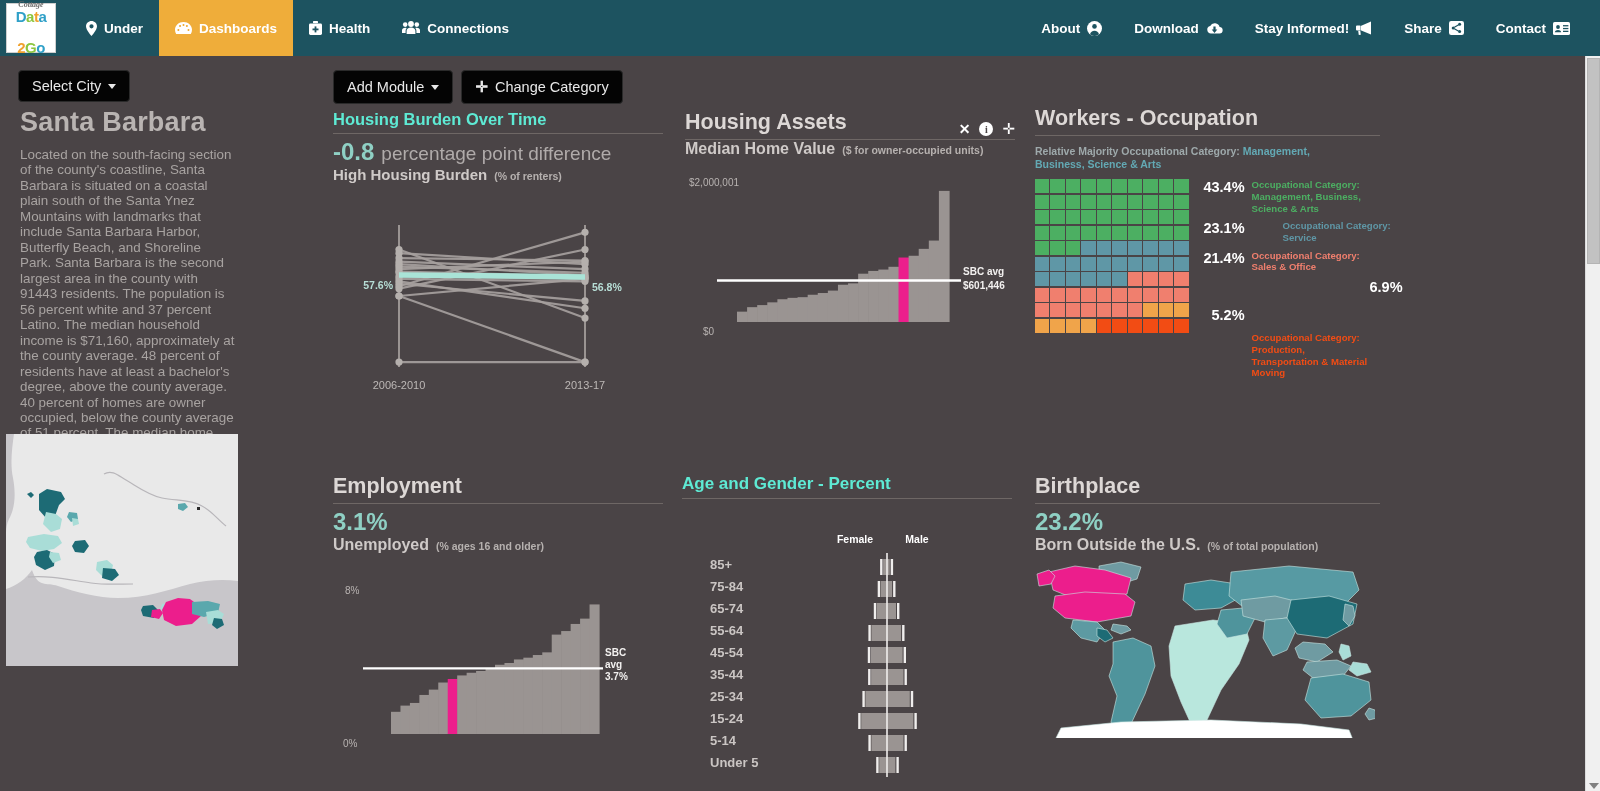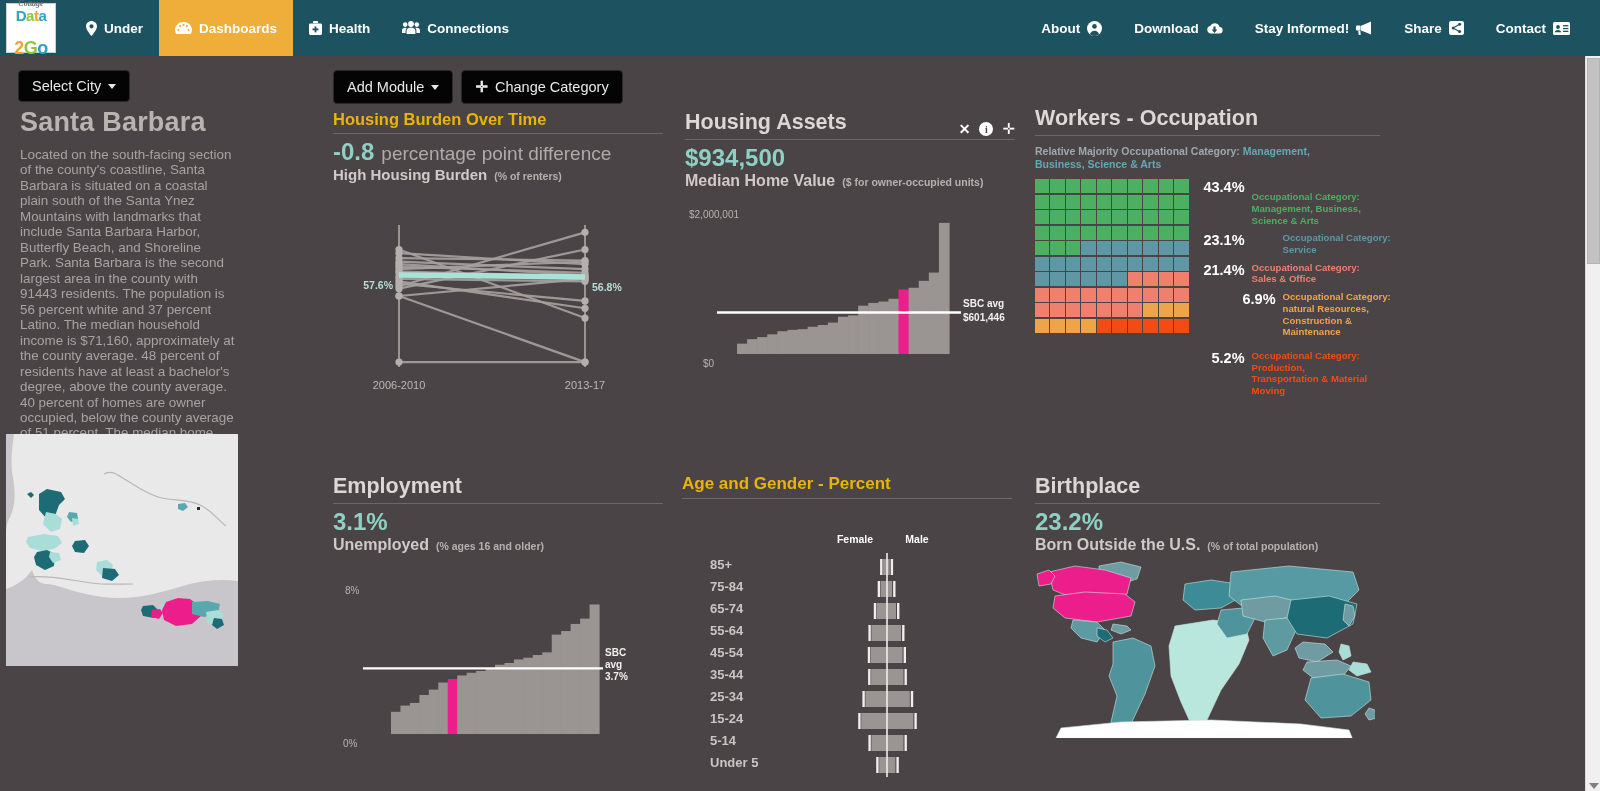--- a/index.html
+++ b/index.html
@@ -19,21 +19,21 @@
   }
   #logo {
     width:50px; height:50px; margin:3px 0 0 6px;
     background:#ffffff; border:1px solid #cfcfcf;
     display:flex; flex-direction:column; align-items:center;
     justify-content:center; line-height:1;
     flex:0 0 auto;
   }
   #logo .l1 { font-size:8px; font-style:italic; font-weight:bold; color:#6a6a6a; font-family:"Liberation Serif", serif; }
   #logo .l2 { font-size:15px; font-weight:bold; letter-spacing:-.5px; }
-  #logo .l3 { font-size:18px; font-weight:bold; letter-spacing:-.5px;margin-top:16px; }
+  #logo .l3 { font-size:15px; font-weight:bold; letter-spacing:-.5px;margin-top:16px; }
   .lc1{color:#2fa0c8;} .lc2{color:#8cc63f;} .lc3{color:#f0a22e;} .lc4{color:#2fa0c8;}
   .lc5{color:#f0a22e;} .lc6{color:#8cc63f;} .lc7{color:#2fa0c8;}
 
   .navleft { display:flex; align-items:stretch; margin-left:14px; }
   .navitem {
     display:flex; align-items:center; gap:7px;
     padding:0 16px; color:#fff; font-size:13.5px; font-weight:bold;
     cursor:pointer; white-space:nowrap;
   }
   .navitem.active { background:#efad3a; color:#fff; }
@@ -55,21 +55,21 @@
   .caret { width:0;height:0;border-left:4px solid transparent;border-right:4px solid transparent;border-top:5px solid #e8e8e8; }
   #cityname { font-size:27px; font-weight:bold; color:#b9b4b2; margin:5px 0 9px 2px; letter-spacing:.2px; }
   #citydesc { font-size:13.4px; line-height:1.155; color:#a8a3a1; width:215px; margin-left:2px; }
   #minimap { position:absolute; left:6px; top:378px; width:232px; height:232px; background:#e9e9e9; }
 
   
   #dash { position:absolute; left:330px; top:0; right:0; bottom:0; }
   #toolbar { position:absolute; left:3px; top:14px; display:flex; gap:8px; }
   .module { position:absolute; }
   .mtitle {
-    font-size:16.5px; font-weight:bold; color:#eab308;
+    font-size:16.5px; font-weight:bold; color:#5eead4;
     border-bottom:1px solid #6e6765; padding-bottom:4px;
   }
   .mtitle.big { font-size:21.5px; color:#ddd8d6; }
   .mhead { display:flex; align-items:flex-end; }
   .mctrl { margin-left:auto; display:flex; gap:9px; align-items:center; padding-top:4px; }
   .bignum { font-size:24px; font-weight:bold; color:#8fd0c4; line-height:1.15; margin-top:4px; }
   .subt { color:#b0abaa; font-weight:normal; }
   .mlabel { font-size:15px; font-weight:bold; color:#cfcac8; }
   .munit { font-size:10.5px; font-weight:bold; color:#b6b1af; }
   .inline { display:flex; align-items:baseline; gap:7px; }
@@ -331,21 +331,20 @@
 
     <div class="module" style="left:355px; top:54px; width:330px;">
       <div class="mhead">
         <div class="mtitle big" style="flex:1;">Housing Assets</div>
       </div>
       <div class="mctrl" style="position:absolute; right:0; top:6px;">
         <span style="color:#fff;font-size:14px;font-weight:bold;">✕</span>
         <span style="color:#4a4446;background:#fff;border-radius:50%;width:14px;height:14px;display:inline-flex;align-items:center;justify-content:center;font-size:10px;font-weight:bold;font-family:'Liberation Serif',serif;">i</span>
         <span style="color:#fff;font-size:15px;">✛</span>
       </div>
-      <div class="bignum">$934,500</div>
       <div class="inline">
         <span class="mlabel" style="font-size:16px;">Median Home Value</span>
         <span class="munit">($ for owner-occupied units)</span>
       </div>
       <svg id="assets-chart" width="330" height="300" style="margin-top:12px;">
           <rect x="52" y="141.6500051749974" width="10.695238095238095" height="10.349994825002597" fill="#9a9492"></rect>
           <rect x="62.095238095238095" y="137.1650074174963" width="10.695238095238095" height="14.834992582503702" fill="#9a9492"></rect>
           <rect x="72.19047619047619" y="135.09500845249576" width="10.695238095238095" height="16.90499154750424" fill="#9a9492"></rect>
           <rect x="82.28571428571428" y="132.33500983249507" width="10.695238095238095" height="19.664990167504925" fill="#9a9492"></rect>
           <rect x="92.38095238095238" y="129.2300113849943" width="10.695238095238095" height="22.7699886150057" fill="#9a9492"></rect>
@@ -479,37 +478,36 @@
             <div class="wcell" style="background: rgb(242, 76, 20);"></div>
             <div class="wcell" style="background: rgb(242, 76, 20);"></div>
             <div class="wcell" style="background: rgb(242, 76, 20);"></div>
             <div class="wcell" style="background: rgb(242, 76, 20);"></div>
             <div class="wcell" style="background: rgb(242, 76, 20);"></div>
             <div class="wcell" style="background: rgb(242, 76, 20);"></div>
           </div>
         <div id="occ-legend">
             <div class="legrow" style="margin-top: 0px;">
               <div class="legpct">43.4%</div>
-              <div class="legtxt" style="color: rgb(76, 175, 98); margin-top: 12px;">Occupational Category: Management, Business, Science &amp; Arts</div>
+              <div class="legtxt" style="color: rgb(76, 175, 98);">Occupational Category: Management, Business, Science &amp; Arts</div>
             </div>
             <div class="legrow" style="margin-top: 6px; gap: 38px;">
               <div class="legpct">23.1%</div>
               <div class="legtxt" style="color: rgb(95, 151, 166);">Occupational Category: Service</div>
             </div>
             <div class="legrow" style="margin-top: 6px;">
               <div class="legpct">21.4%</div>
               <div class="legtxt" style="color: rgb(240, 127, 110);">Occupational Category: Sales &amp; Office</div>
             </div>
             <div class="legrow" style="margin-top: 6px; justify-content: flex-end;">
               <div class="legpct">6.9%</div>
-              <div class="legtxt" style="color: rgb(240, 164, 74);">Occupational Category: natural Resources, Construction &amp; Maintenance</div>
             </div>
             <div class="legrow" style="margin-top: 12px;">
               <div class="legpct">5.2%</div>
-              <div class="legtxt" style="color: rgb(242, 76, 20);">Occupational Category: Production, Transportation &amp; Material Moving</div>
+              <div class="legtxt" style="color: rgb(242, 76, 20); margin-top: 25px;">Occupational Category: Production, Transportation &amp; Material Moving</div>
             </div>
           </div>
       </div>
     </div>
 
     <div class="module" style="left:3px; top:418px; width:330px;">
       <div class="mtitle big">Employment</div>
       <div class="bignum">3.1%</div>
       <div class="inline">
         <span class="mlabel" style="font-size:16px;">Unemployed</span>

